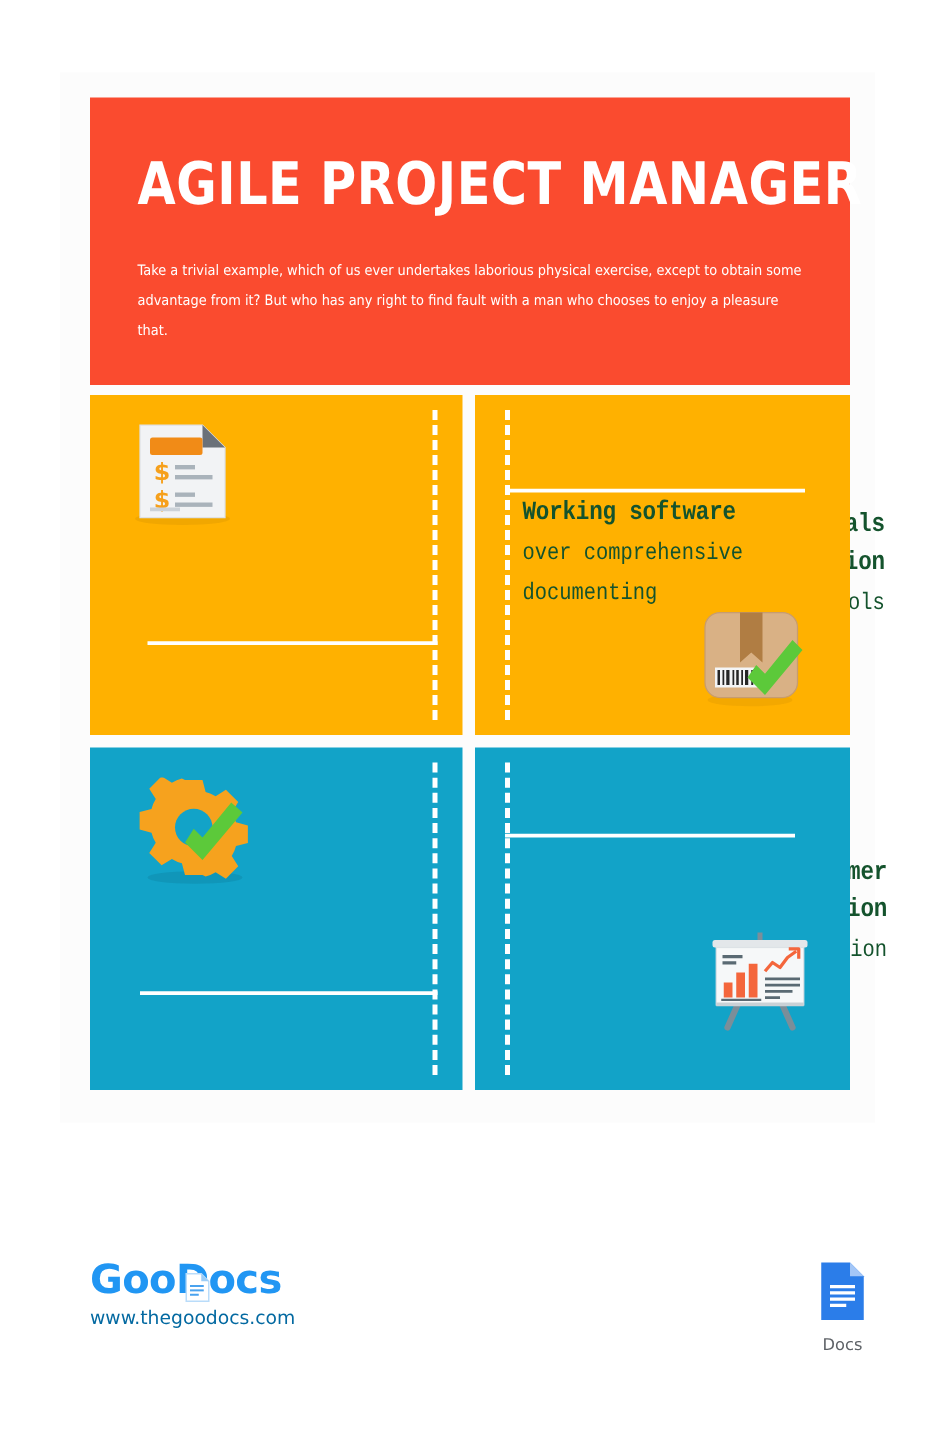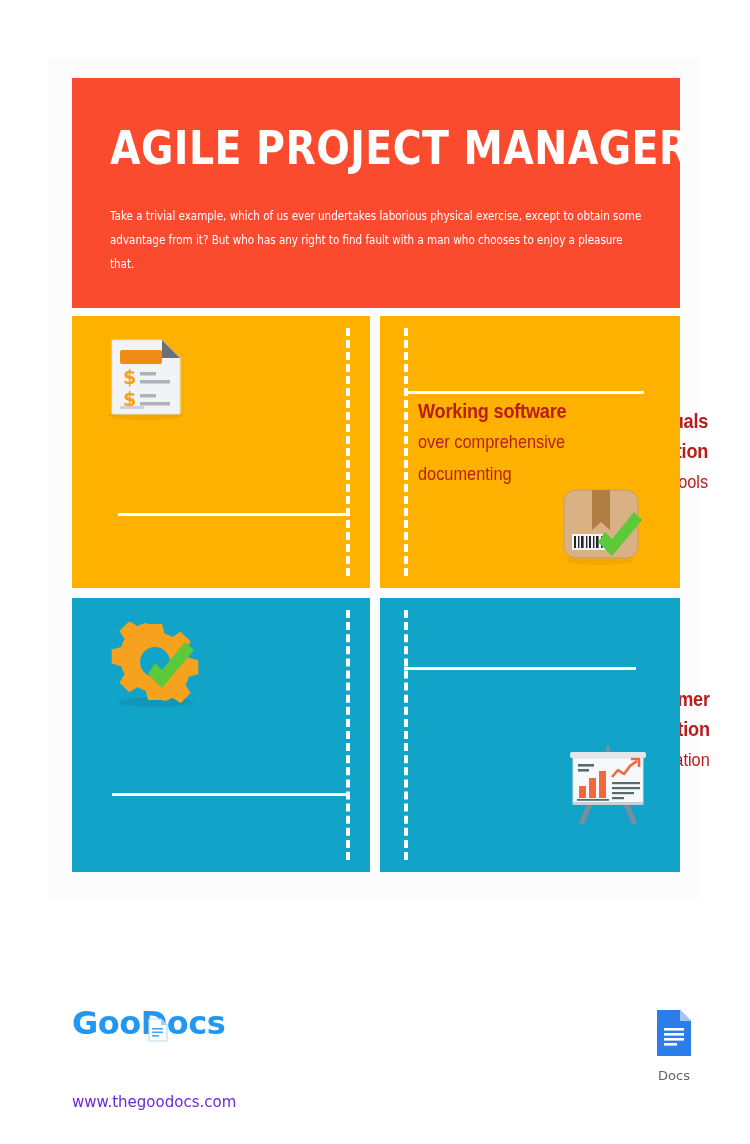--- a/index.html
+++ b/index.html
@@ -88,22 +88,22 @@
   
   .hrule {
     position: absolute;
     height: 3px;
     background: #ffffff;
   }
 
   
   .txt {
     position: absolute;
-    color: #b91c1c;
-    font-family: Liberation Sans, sans-serif;
+    color: #14532d;
+    font-family: Liberation Mono, monospace;
   }
   .txt .big {
     display: block;
     font-weight: bold;
     font-size: 21px;
     line-height: 30px;
     letter-spacing: -0.2px;
     transform: scaleX(0.86);
   }
   .txt .small {
@@ -147,23 +147,22 @@
     line-height: 36px;
     color: #2196f3;
     letter-spacing: -0.5px;
     position: relative;
     white-space: nowrap;
   }
   .logo-url {
     font-family: "DejaVu Sans", sans-serif;
     font-size: 15px;
     line-height: 20px;
-    color: #6d28d9;
+    color: #0369a1;
     padding-top: 3px;
-    margin-top: 48px;
   }
   .logo-doc-glyph {
     position: absolute;
     left: 75px;
     top: 8px;
   }
   .footer-docs {
     position: absolute;
     left: 644px;
     top: 1008px;

